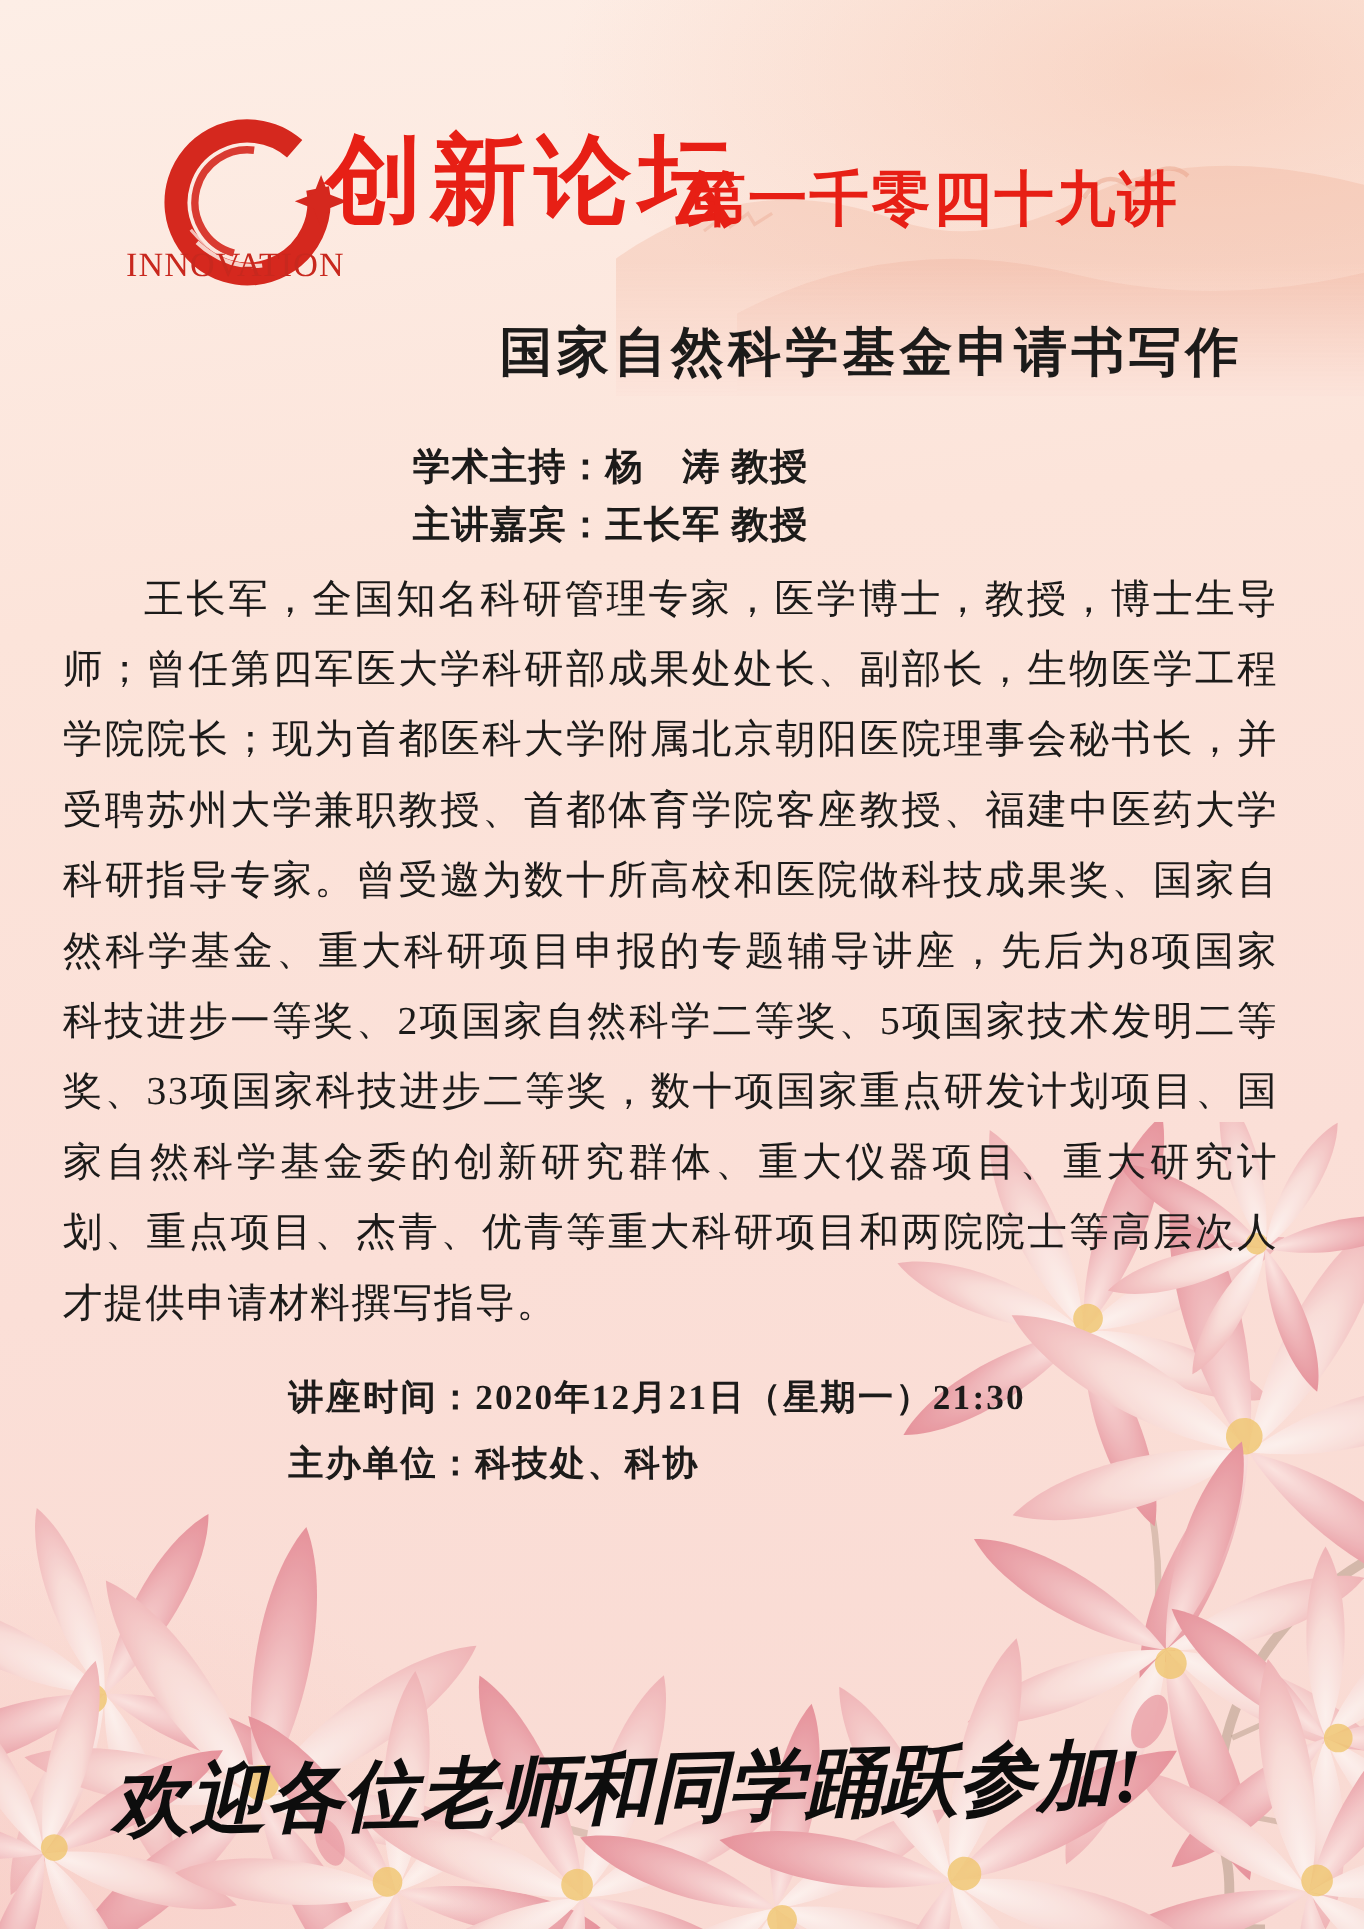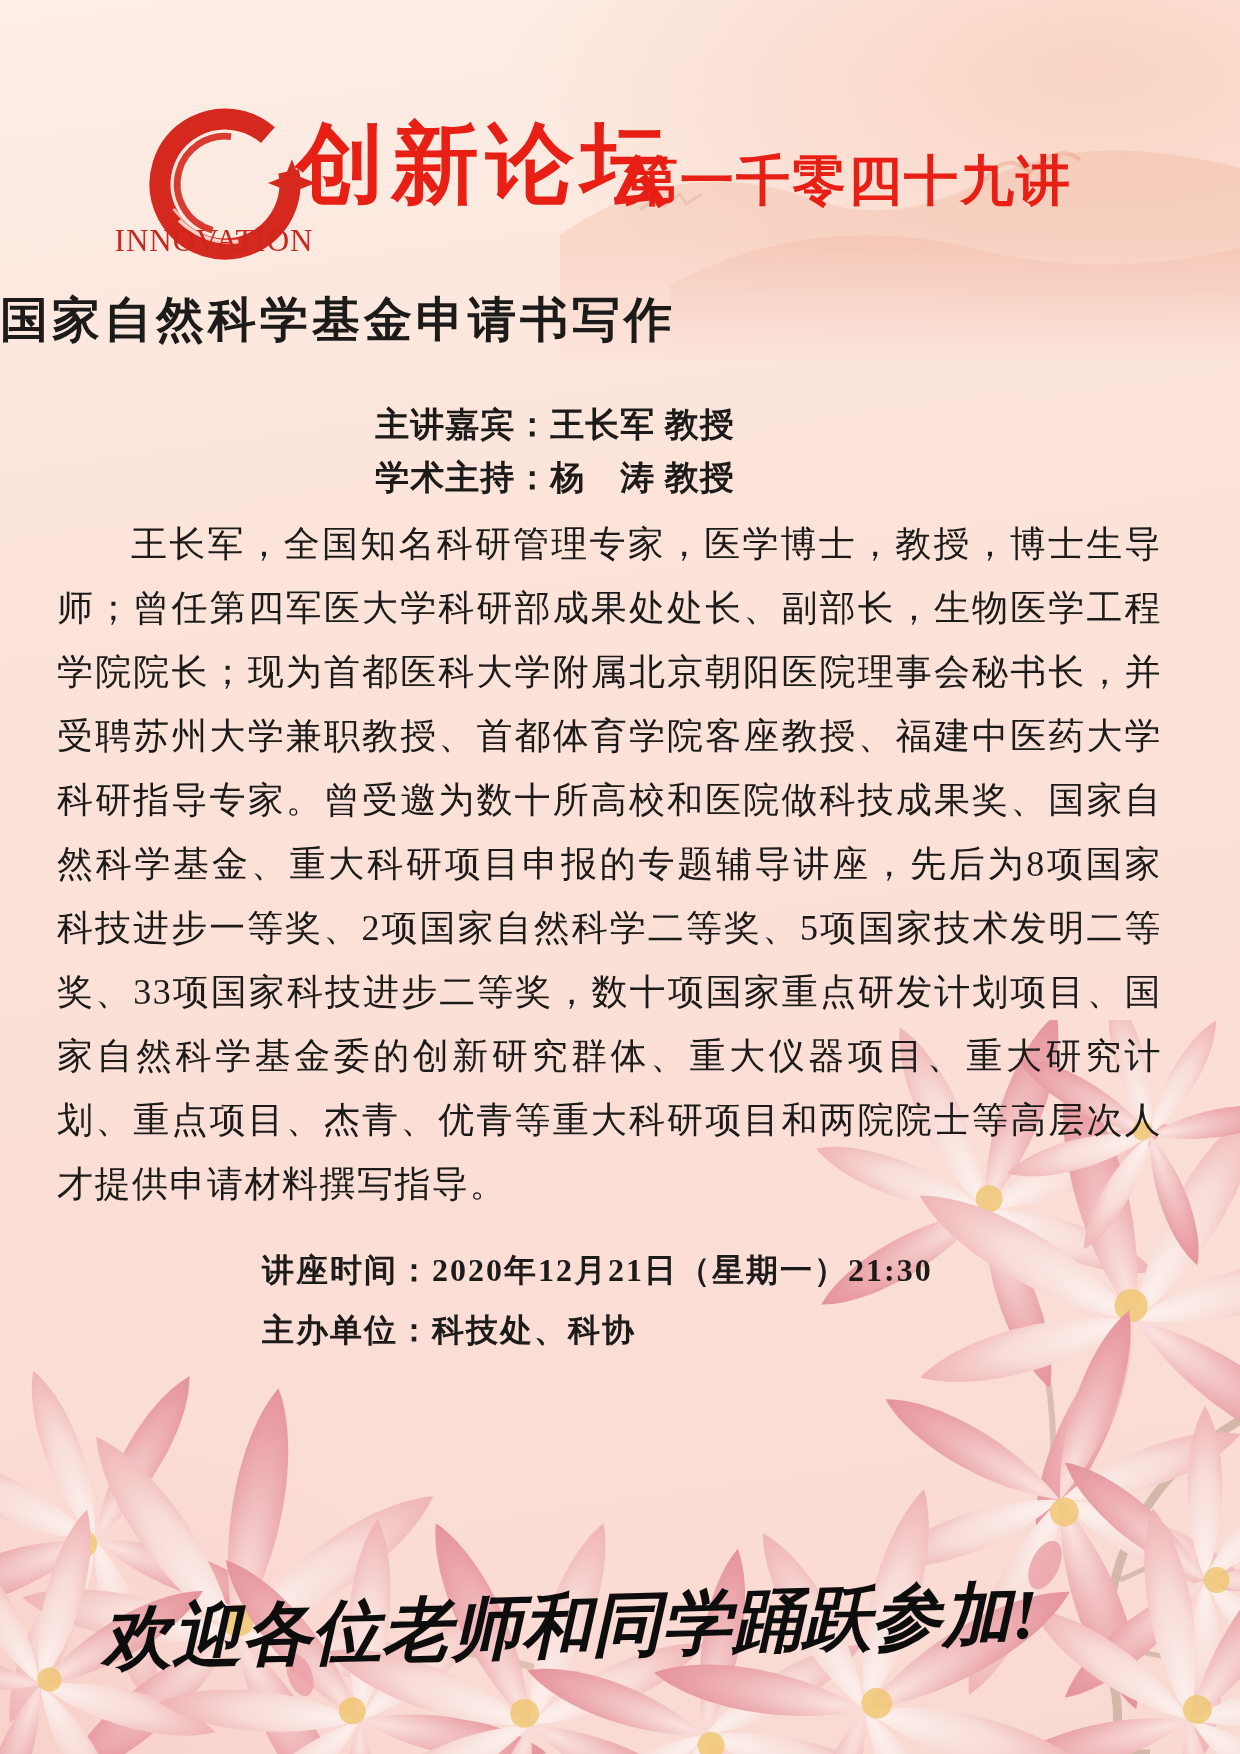--- a/index.html
+++ b/index.html
@@ -33,21 +33,21 @@
     font-weight: 900; font-size: 88px; line-height: 108px;
     letter-spacing: 7px; color: #e71f15;
   }
   .lecture-number {
     position: absolute; left: 624px; top: 142px; z-index: 2;
     font-weight: bold; font-size: 54px; line-height: 78px;
     letter-spacing: 2px; color: #e71f15;
   }
   .lecture-title {
     position: absolute; left: 0; top: 288px; width: 1240px; z-index: 2;
-    padding-right: 110px; text-align: left;
+    padding-right: 110px; text-align: right;
     font-size: 48px; font-weight: bold; letter-spacing: 4px;
   }
   .speakers {
     position: absolute; left: 0; top: 398px; width: 1240px; z-index: 2;
     padding-right: 130px; text-align: center;
     font-size: 34px; font-weight: bold; line-height: 53px; letter-spacing: 1px;
   }
   .biography {
     position: absolute; left: 57px; top: 512px; width: 1105px; z-index: 2;
     font-size: 36px; line-height: 64px; letter-spacing: 1.5px;
@@ -142,22 +142,22 @@
     <path d="M46,116 q20,24 44,28" stroke="#fbe3dc" stroke-width="3" fill="none" opacity="0.8"></path>
   </svg>
   <div class="logo-text">INNOVATION</div>
 
   <div class="forum-title">创新论坛</div>
   <div class="lecture-number">第一千零四十九讲</div>
 
   <div class="lecture-title">国家自然科学基金申请书写作</div>
 
   <div class="speakers">
+    <div>学术主持：杨　涛 教授</div>
     <div>主讲嘉宾：王长军 教授</div>
-    <div>学术主持：杨　涛 教授</div>
   </div>
 
   <div class="biography">王长军，全国知名科研管理专家，医学博士，教授，博士生导师；曾任第四军医大学科研部成果处处长、副部长，生物医学工程学院院长；现为首都医科大学附属北京朝阳医院理事会秘书长，并受聘苏州大学兼职教授、首都体育学院客座教授、福建中医药大学科研指导专家。曾受邀为数十所高校和医院做科技成果奖、国家自然科学基金、重大科研项目申报的专题辅导讲座，先后为8项国家科技进步一等奖、2项国家自然科学二等奖、5项国家技术发明二等奖、33项国家科技进步二等奖，数十项国家重点研发计划项目、国家自然科学基金委的创新研究群体、重大仪器项目、重大研究计划、重点项目、杰青、优青等重大科研项目和两院院士等高层次人才提供申请材料撰写指导。</div>
 
   <div class="details">
     <div class="row">
       <span>讲座时间：</span><span>2020年12月21日（星期一）21:30</span>
     </div>
     <div class="row">
       <span>主办单位：</span><span>科技处、科协</span>

